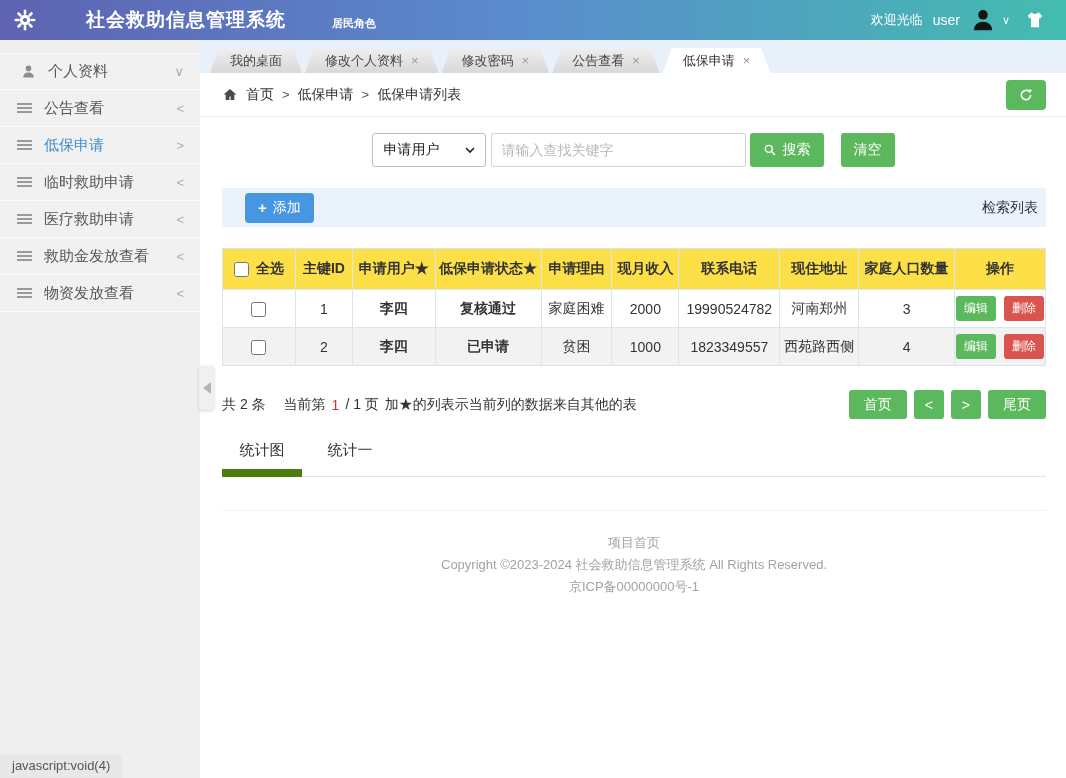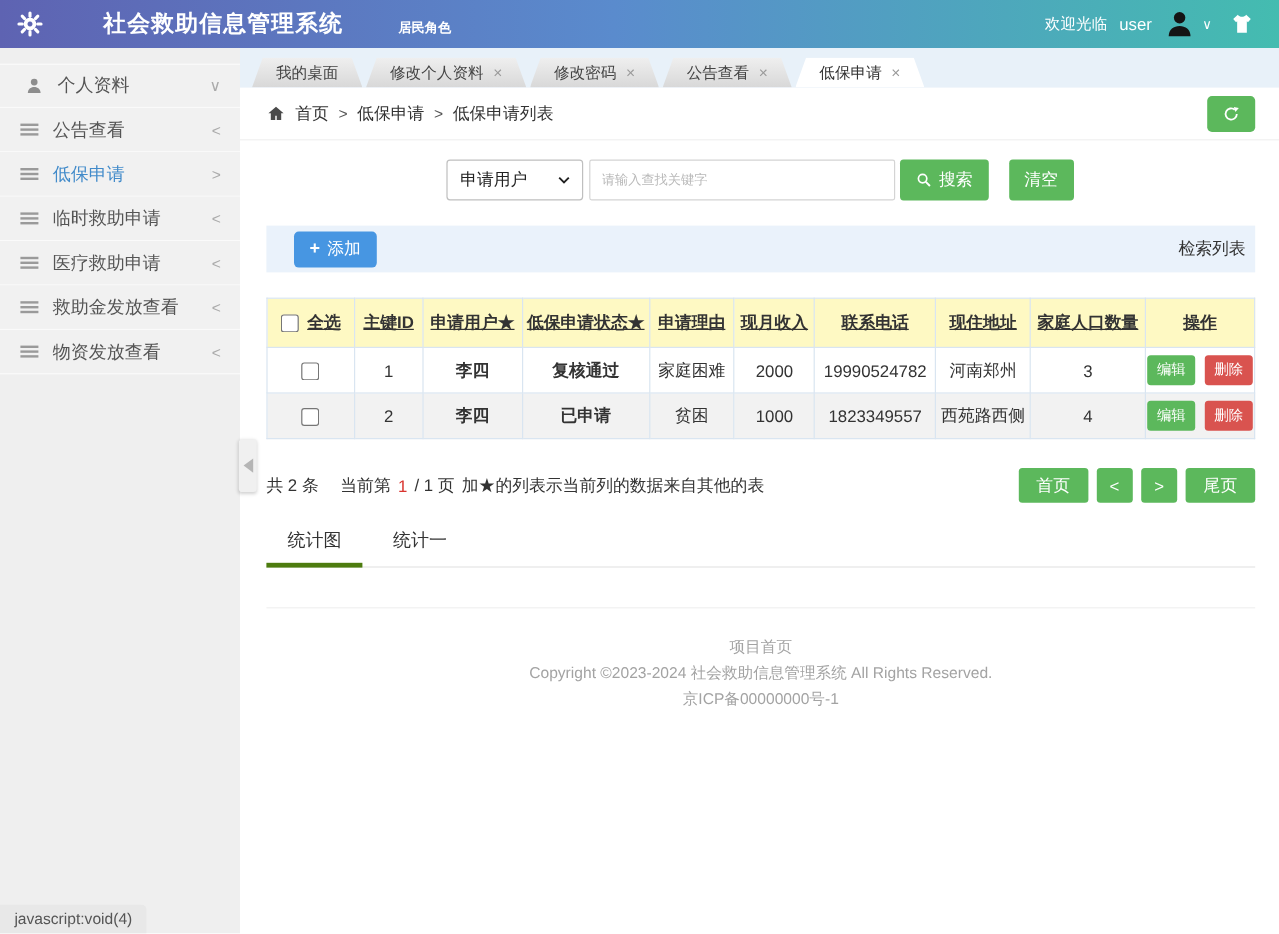--- a/index.html
+++ b/index.html
@@ -65,21 +65,21 @@
   }
   
   .search-row { margin-top:16px; display:flex; justify-content:center; align-items:center; }
   .select-box {
     width:114px; height:34px; border:1px solid #bfbfbf; border-radius:3px; background:#fff;
     display:flex; align-items:center; padding:0 9px 0 11px; font-size:14px; color:#222; cursor:pointer;
   }
   .select-box .sel-chev { margin-left:auto; display:flex; }
   .search-input {
     width:255px; height:34px; border:1px solid #d4d4d4; border-radius:2px;
-    margin-left:5px; padding:16px 10px; font-size:11px; color:#333; outline:none;
+    margin-left:5px; padding:16px 10px; font-size:14px; color:#333; outline:none;
   }
   .search-input::placeholder { color:#b9b9b9; }
   .btn { border:none; cursor:pointer; color:#fff; font-family:inherit; }
   .btn-search {
     margin-left:4px; height:34px; padding:0 13px; background:#5cb85c; border-radius:3px;
     font-size:14px; display:flex; align-items:center; gap:6px;
   }
   .btn-clear {
     margin-left:17px; height:34px; padding:0 13px; background:#5cb85c; border-radius:3px;
     font-size:14px; display:flex; align-items:center;
@@ -92,21 +92,21 @@
   }
   .btn-add {
     height:30px; padding:0 13px; background:#4796e2; border-radius:4px; color:#fff;
     font-size:14px; display:flex; align-items:center; gap:6px;
   }
   .btn-add .plus { font-size:15px; font-weight:bold; }
   .panel-title { margin-left:auto; font-size:14px; color:#333; }
   
   table.grid { width:100%; border-collapse:collapse; margin-top:21px; }
   .grid th, .grid td { border:1px solid #d9e5f1; text-align:center; font-size:14px; color:#333; }
-  .grid th { height:41px; font-weight:bold; background:#fef9c3;text-decoration:underline; }
+  .grid th { height:41px; font-weight:bold; background:#fde047; }
   .grid td { height:38px; background:#fff; }
   .grid tr.striped td { background:#f2f2f2; }
   .chk { width:15px; height:15px; margin:0; vertical-align:middle; }
   .th-check { display:flex; align-items:center; justify-content:center; gap:7px; }
   .red-text { color:#c5342f; font-weight:bold; }
   .btn-edit, .btn-del {
     display:inline-block; padding:4px 8px; color:#fff; font-size:12px; border-radius:3px; cursor:pointer;
   }
   .btn-edit { background:#5cb85c; }
   .btn-del { background:#d9534f; margin-left:4px; }
@@ -121,21 +121,21 @@
     height:29px; padding:0 15px; background:#5cb85c; color:#fff; font-size:14px;
     border-radius:3px; display:flex; align-items:center; cursor:pointer;
   }
   .pbtn.small { padding:0 11px; }
   
   .stats-tabs { margin-top:14px; display:flex; border-bottom:1px solid #e5e5e5; }
   .stat-tab {
     width:80px; margin-right:8px; text-align:center; font-size:15px; color:#333;
     padding:8px 0 9px; cursor:pointer; margin-bottom:-1px;
   }
-  .stat-tab.active { border-bottom:4px solid #4d7c0f; }
+  .stat-tab.active { border-bottom:8px solid #4d7c0f; }
   .stats-hint { margin-top:31px; font-size:15px; color:#333; padding-left:6px; }
   .content-divider { margin-top:33px; border-top:1px solid #f1f1f1; }
   
   .footer { margin-top:21px; text-align:center; color:#a3a3a3; font-size:13px; line-height:22px; }
   
   .collapse-handle {
     position:absolute; left:199px; top:366px; width:15px; height:44px; background:#f0f0f0;
     border-radius:3px; box-shadow:0 1px 3px rgba(0,0,0,0.18);
     display:flex; align-items:center; justify-content:center; cursor:pointer;
   }

